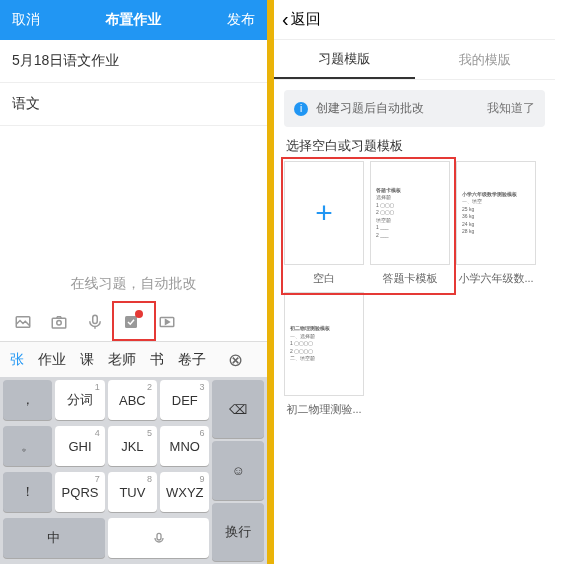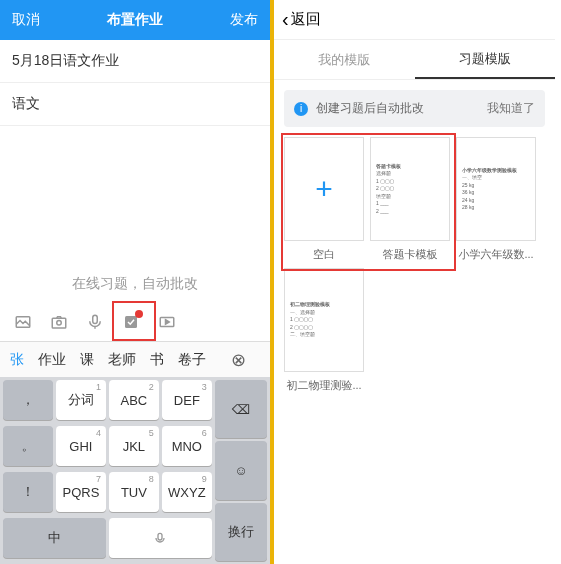--- a/index.html
+++ b/index.html
@@ -1,17 +1,17 @@
 <!DOCTYPE html>
 <html><head>
 <meta charset="utf-8">
 <style>
 *{box-sizing:border-box;margin:0;padding:0;font-family:-apple-system,"Helvetica Neue",Arial,sans-serif}
 body{width:561px;height:564px;display:flex;background:#fff;overflow:hidden}
-.left{width:274px;height:564px;display:flex;flex-direction:column;border-right:4px solid #eab308}
+.left{width:274px;height:564px;display:flex;flex-direction:column;border-right:7px solid #eab308}
 .right{width:281px;height:564px;display:flex;flex-direction:column;background:#fff}
 .hdr{background:#2196F3;color:#fff;height:40px;display:flex;align-items:center;justify-content:space-between;padding:0 12px;font-size:14px}
 .hdr-title{font-weight:700}
 .row{padding:12px 12px;border-bottom:1px solid #eee;font-size:14px;color:#333}
 .placeholder{text-align:left;color:#999;font-size:14px;padding:0 0 10px;flex:1;display:flex;align-items:flex-end;justify-content:center}
 .toolbar{display:flex;gap:18px;padding:10px 14px;align-items:center;color:#999;position:relative}
 .tb-icon{width:18px;height:18px;display:flex;align-items:center;justify-content:center}
 .red-box{position:absolute;left:112px;top:-2px;width:44px;height:40px;border:2px solid #e53935}
 .red-dot{position:absolute;top:-3px;right:-3px;width:8px;height:8px;background:#e53935;border-radius:50%}
 .cand{display:flex;align-items:center;height:36px;border-top:1px solid #ddd;background:#fafafa;padding:0 10px;font-size:14px}
@@ -167,28 +167,29 @@
     </div>
   </div>
 </div>
 
 <div class="right">
   <div class="r-hdr">
     <span class="back-ch">‹</span>
     <span>返回</span>
   </div>
   <div class="r-tabs">
+    <div class="r-tab active">习题模版</div>
     <div class="r-tab">我的模版</div>
-    <div class="r-tab active">习题模版</div>
   </div>
   <div class="notice">
     <span class="info">i</span>
     <span>创建习题后自动批改</span>
     <span class="ok">我知道了</span>
   </div>
+  <div class="sect">选择空白或习题模板</div>
   <div class="tpl-grid">
     <div class="red-box2"></div>
     <div class="tpl">
       <div class="tpl-card">
           <span class="plus">+</span>
         </div>
       <div class="tpl-label">空白</div>
     </div>
     <div class="tpl">
       <div class="tpl-card mini">

